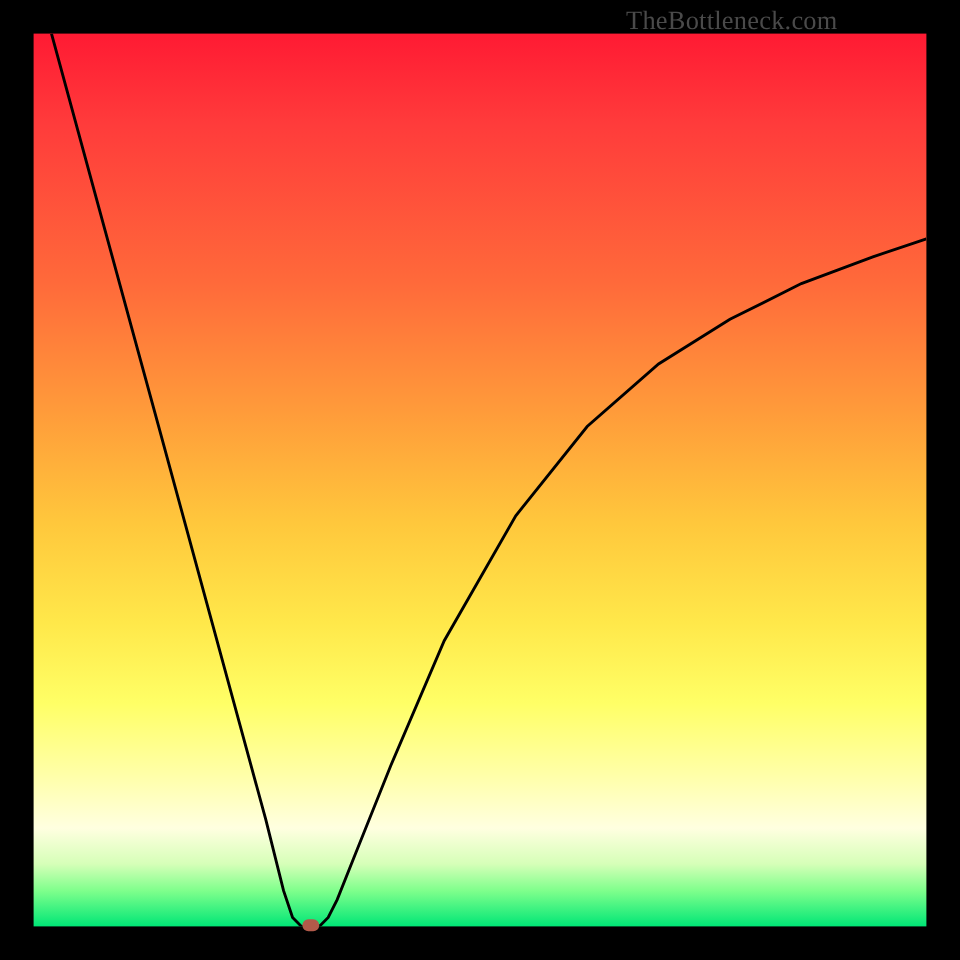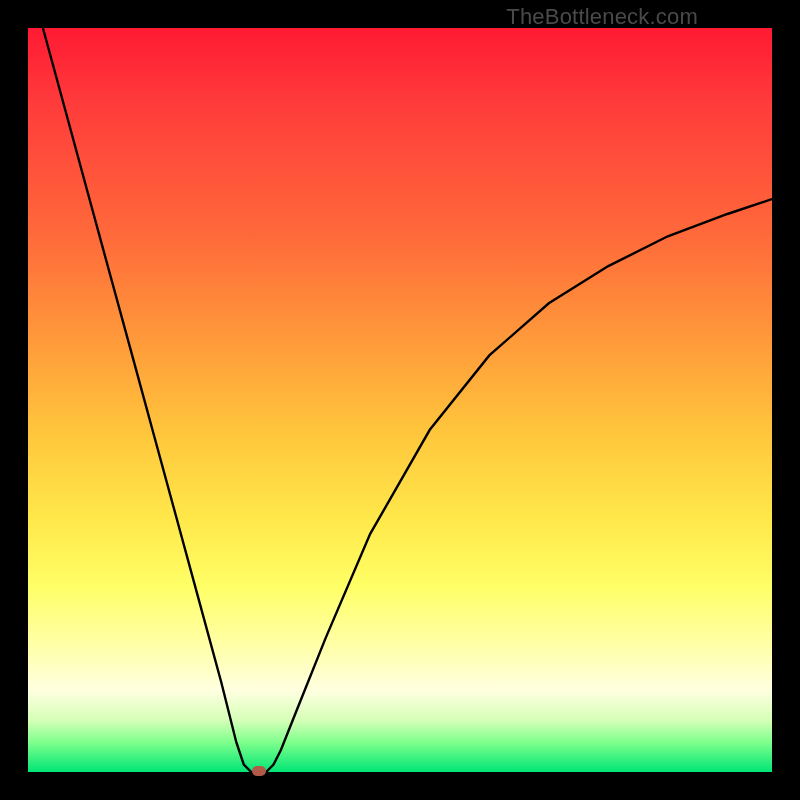--- a/index.html
+++ b/index.html
@@ -11,20 +11,21 @@
     overflow: hidden;
     font-family: Arial, Helvetica, sans-serif;
   }
   .frame {
     position: absolute;
     top: 0;
     left: 0;
     width: 712px;
     height: 800px;
     background: #000000;
+    font-family: Liberation Serif, serif;
   }
   .plot-area {
     position: absolute;
     top: 28px;
     left: 28px;
     width: 744px;
     height: 744px;
     background: linear-gradient(to bottom,
       #ff1a33 0%,
       #ff3b3b 10%,

